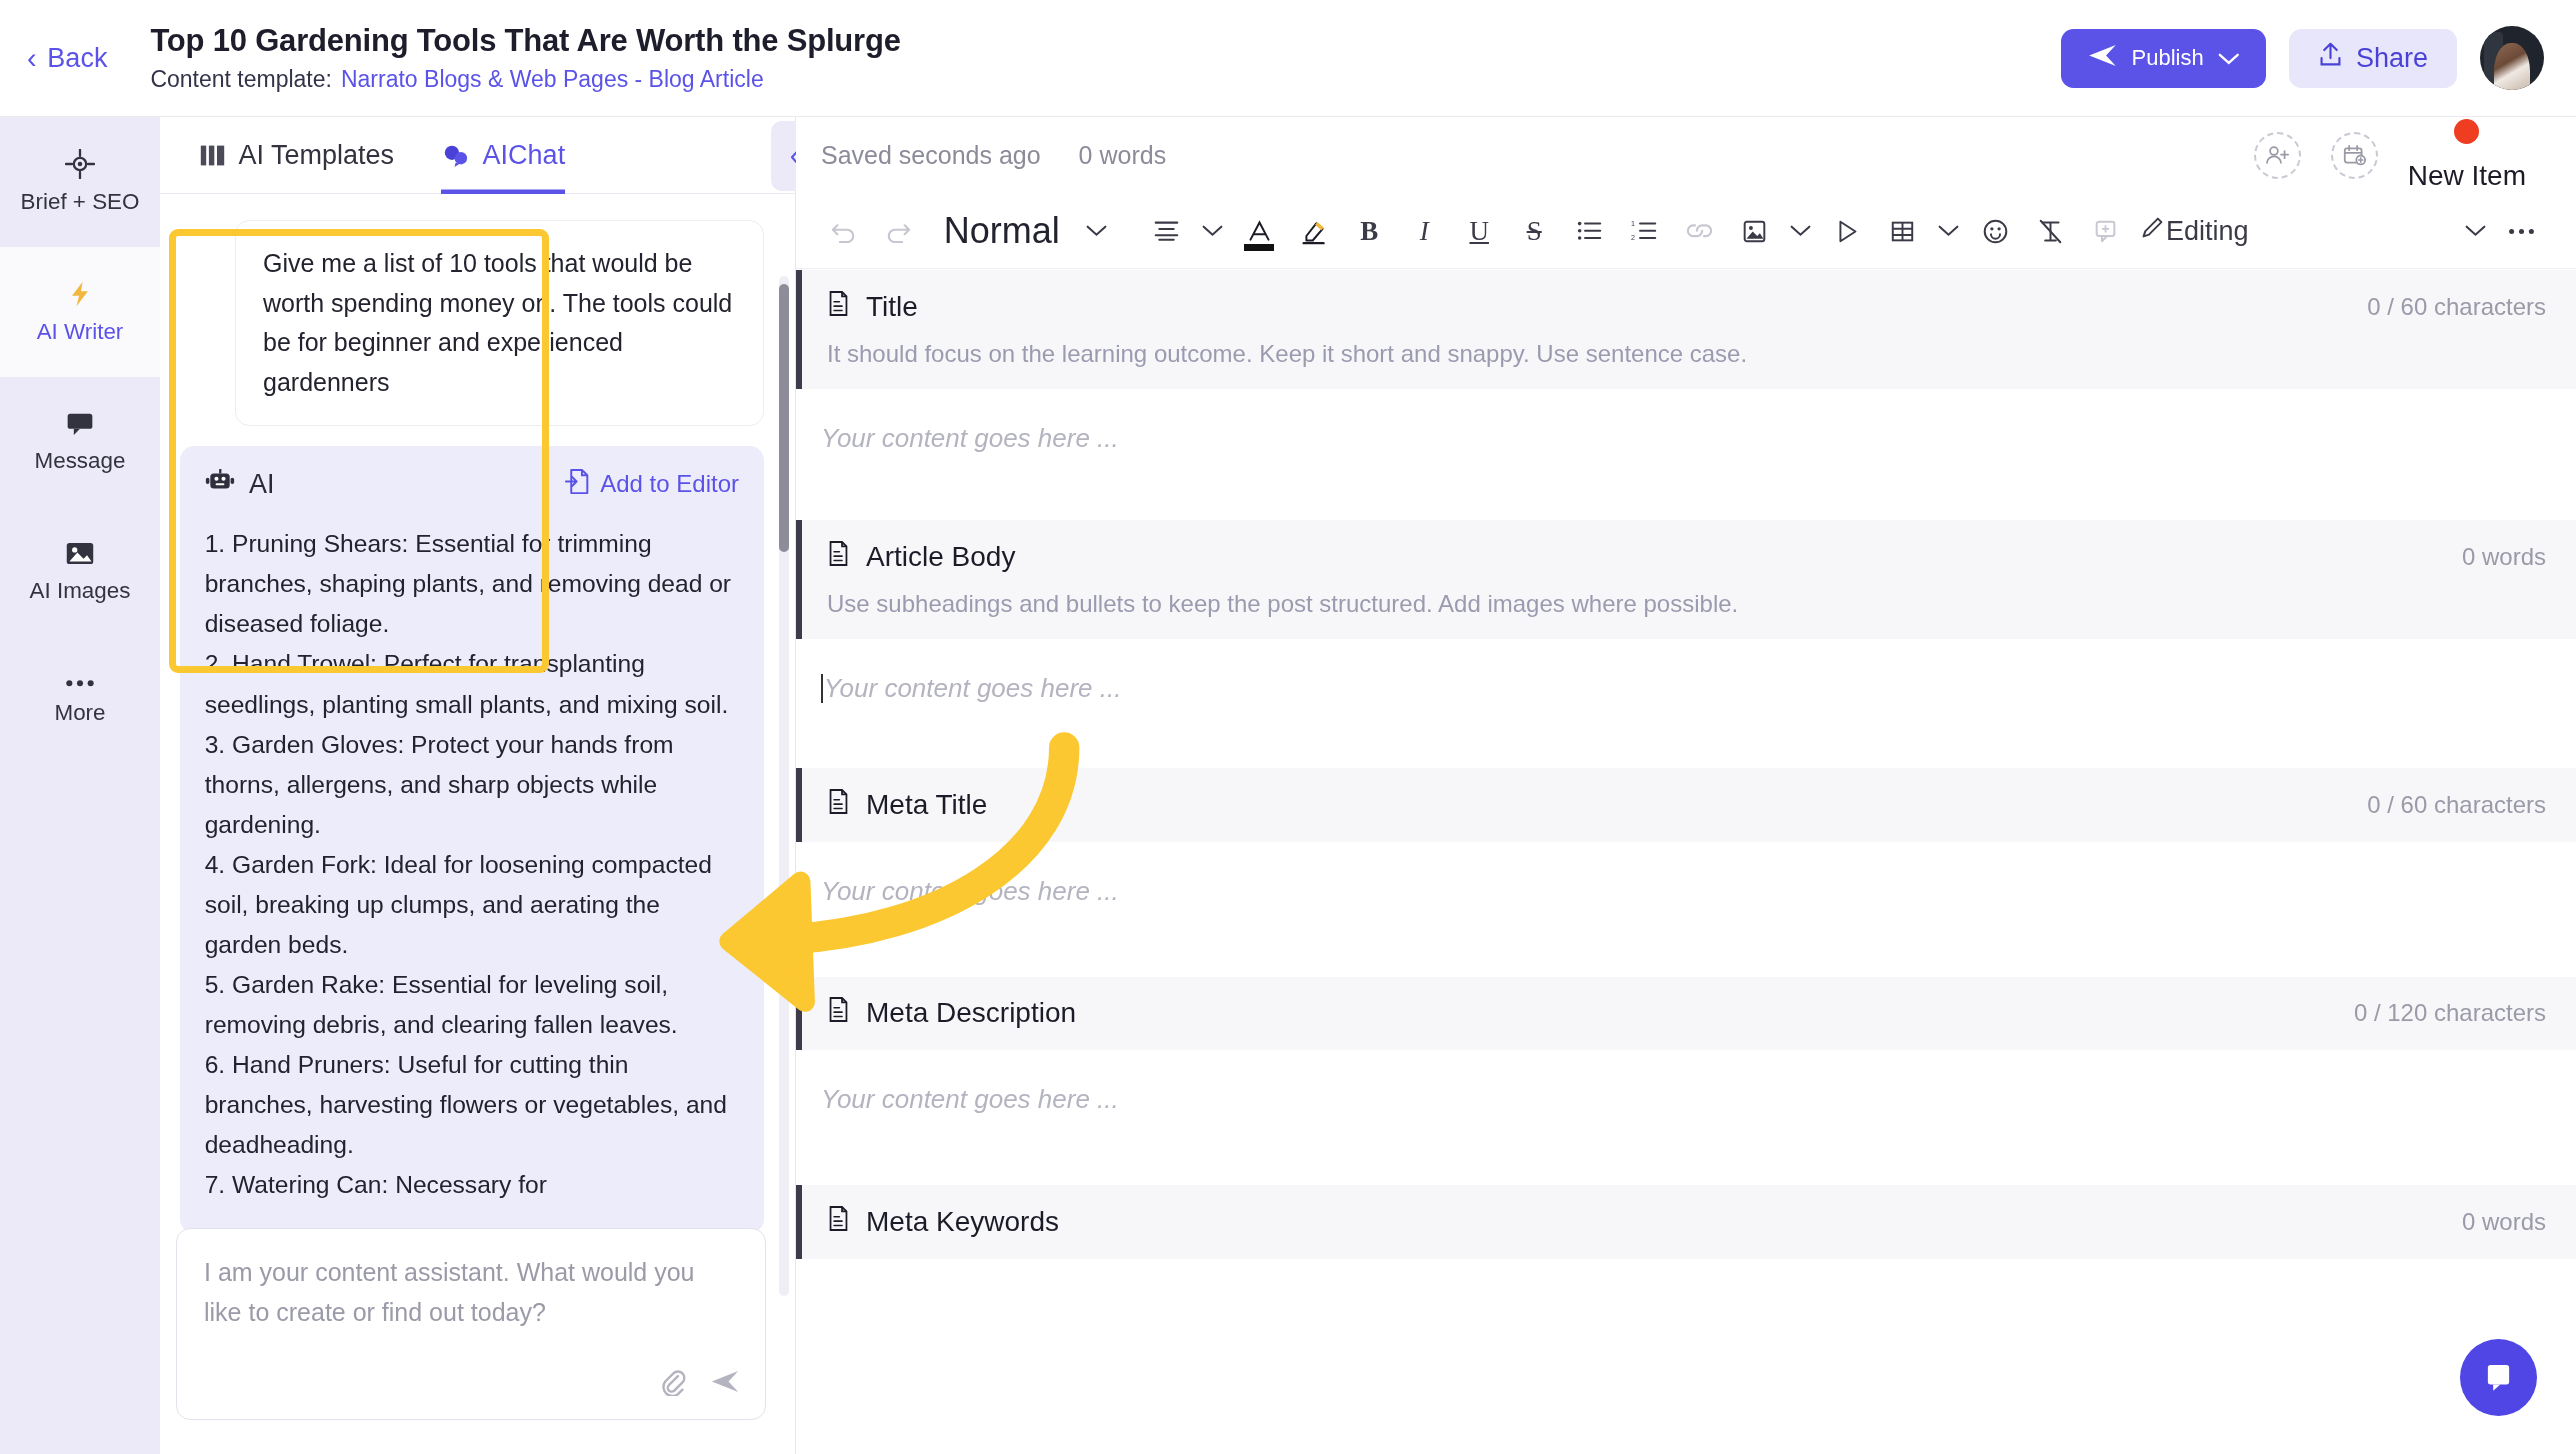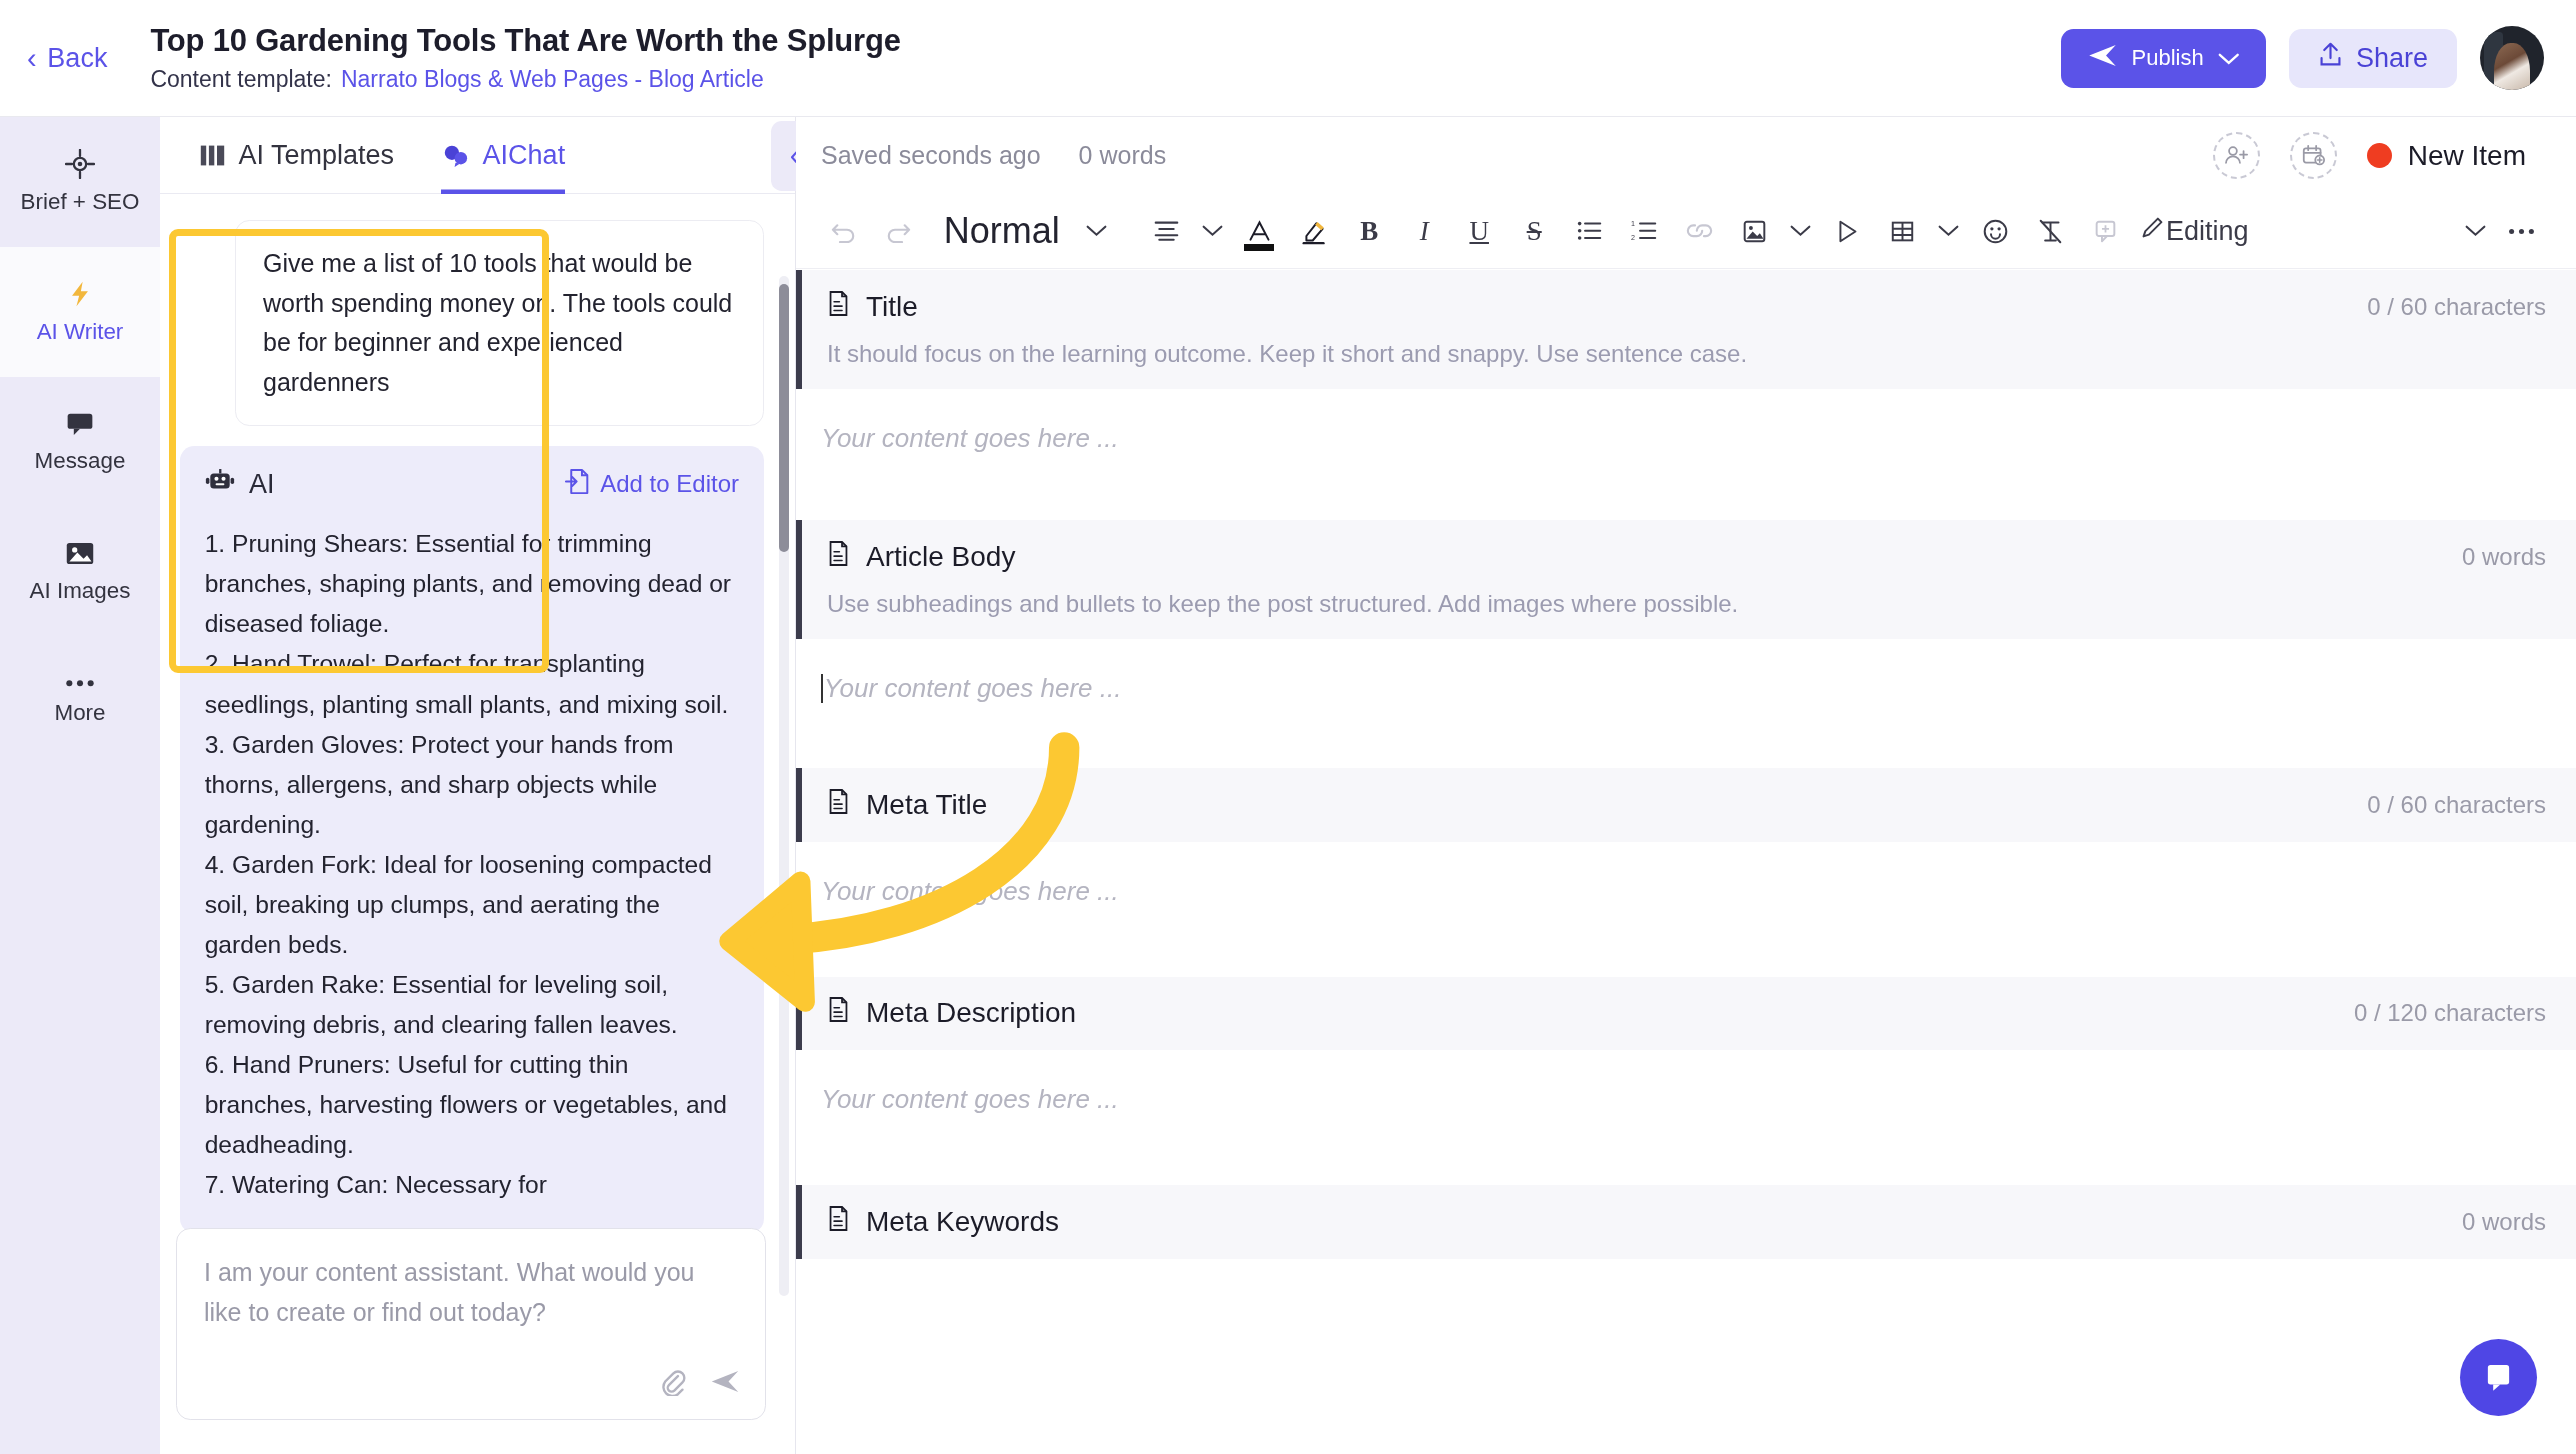--- a/index.html
+++ b/index.html
@@ -143,21 +143,21 @@
   .editor-status {
     height: 77px; display: flex; align-items: center; padding: 0 0 0 25px;
     gap: 38px; font-size: 25px; color: #8b8b9a;
   }
   .status-right { margin-left: auto; display:flex; align-items:center; gap: 30px; margin-right: 50px; }
   .dash-circle {
     width: 47px; height: 47px; border-radius: 50%;
     border: 2.7px dashed #c9c9d4; display:flex; align-items:center; justify-content:center;
     cursor: pointer; color:#9a9aa6;
   }
-  .new-item { display:flex; align-items:center; gap: 16px; font-size: 28px; color:#1c1c28; cursor:pointer; }
+  .new-item { display:flex; align-items:center; gap: 16px; font-size: 28px; color:#1c1c28; cursor:pointer;flex-direction:column; }
   .red-dot { width: 25px; height: 25px; border-radius: 50%; background: #ef3d21; }
 
   .toolbar {
     height: 75px; display:flex; align-items:center; gap: 0;
     padding-left: 19.7px; border-bottom: 0.9px solid #eeeef3; color:#3b3b48;
   }
   .tb { width: 55px; height: 55px; display:flex; align-items:center; justify-content:center;
         cursor: pointer; font-size: 27px; }
   .tb.dim { color: #c7c7d2; }
   .tb.small { width: 38px; }

